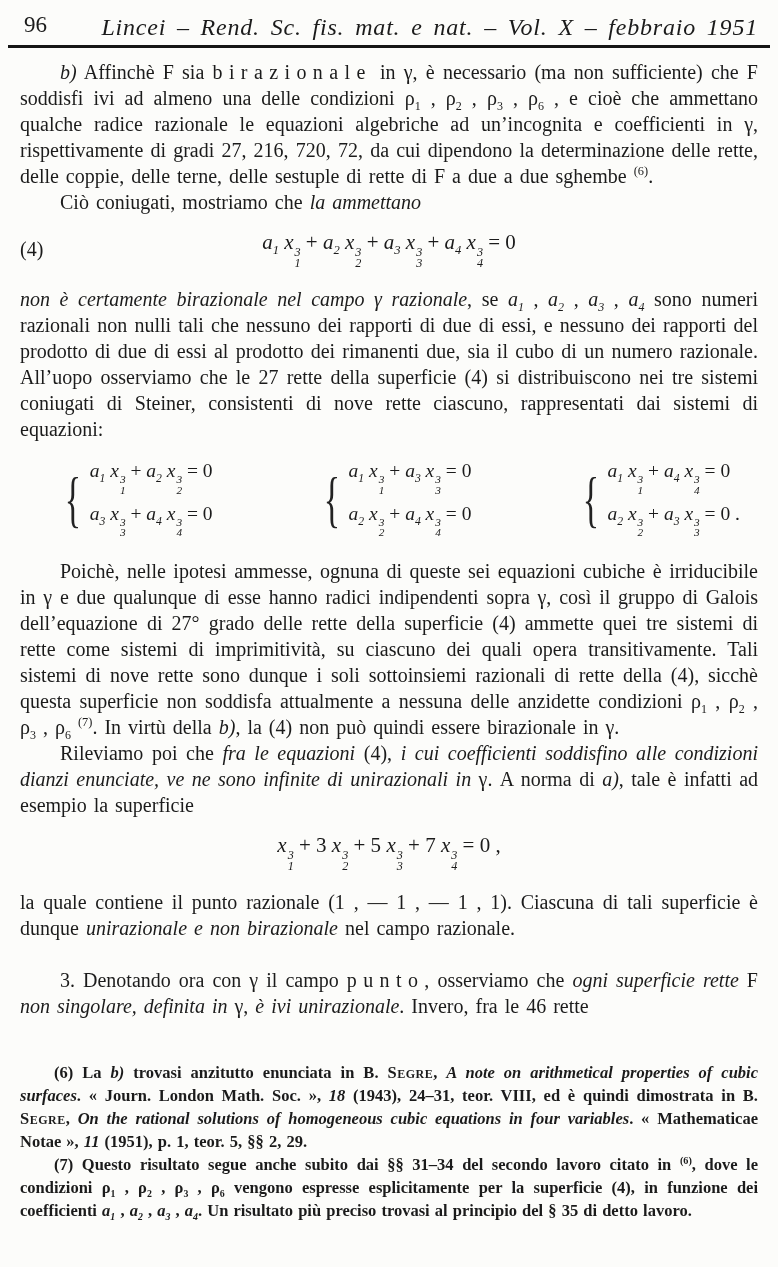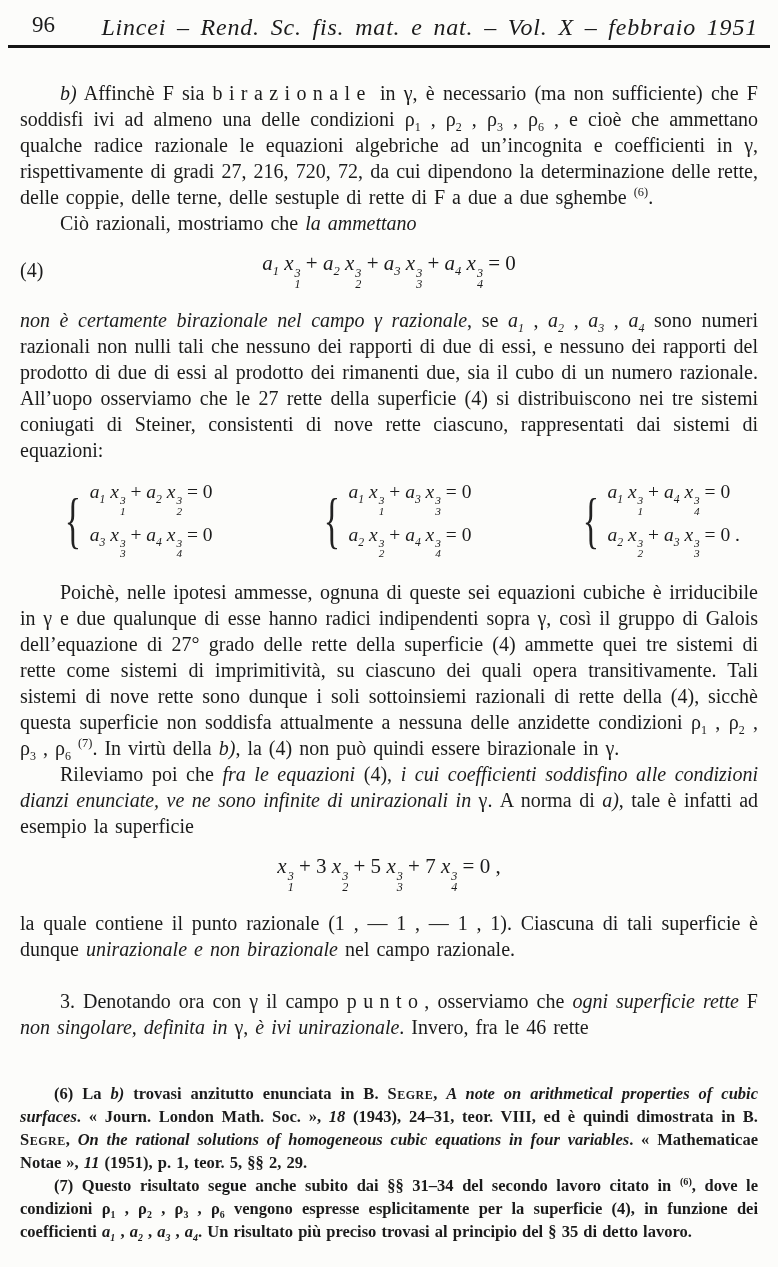--- a/index.html
+++ b/index.html
@@ -7,29 +7,29 @@
     width: 778px; height: 1267px;
     background: #fcfcfa;
     color: #1b1b1b;
     font-family: "Liberation Serif", "DejaVu Serif", serif;
     overflow: hidden;
   }
   .page { box-sizing: border-box; width: 778px; height: 1267px; padding: 10px 20px 0 20px; }
 
   
   .hdr { position: relative; height: 32px; }
-  .pagenum { font-size: 23px; position: absolute; left: 12px; top: 2px; }
+  .pagenum { font-size: 23px; position: absolute; left: 4px; top: 2px; }
   .hdrtitle {
     position: absolute; left: 0; right: 0; top: 4px;
     text-align: right; font-size: 24px; letter-spacing: 0.8px; word-spacing: 4px; font-style: italic;
   }
   .rule { border-top: 3px solid #151515; margin: 3px -12px 0 -12px; }
 
   
-  .bodytext { margin-top: 32px; }
+  .bodytext { margin-top: 11px; }
   p.main {
     font-size: 20px; line-height: 26px; margin: 0;
     text-align: justify; word-spacing: 2px;
   }
   .ind { text-indent: 40px; }
   .sec3 { margin-top: 26px !important; }
 
   
   .f-i { font-style: italic; }
   .f-sp { letter-spacing: 0.32em; }
@@ -79,21 +79,21 @@
   <div class="hdr">
     <span class="pagenum">96</span>
     <span class="hdrtitle">Lincei – Rend. Sc. fis. mat. e nat. – Vol. X – febbraio 1951</span>
   </div>
   <div class="rule"></div>
 
   <div class="bodytext">
 
     <p class="main ind"><span class="f-i">b)</span><span> Affinchè F sia </span><span class="f-sp">birazionale</span><span> in γ, è necessario (ma non sufficiente) che F soddisfi ivi ad almeno una delle condizioni </span><span>ρ<sub>1</sub></span><span> , </span><span>ρ<sub>2</sub></span><span> , </span><span>ρ<sub>3</sub></span><span> , </span><span>ρ<sub>6</sub></span><span> , e cioè che ammettano qualche radice razionale le equazioni algebriche ad un’incognita e coefficienti in γ, rispettivamente di gradi 27, 216, 720, 72, da cui dipendono la determinazione delle rette, delle coppie, delle terne, delle sestuple di rette di F a due a due sghembe </span><span class="f-sup">(6)</span><span>.</span></p>
 
-    <p class="main ind"><span>Ciò razionali, mostriamo che </span><span class="f-i">la ammettano</span></p>
+    <p class="main ind"><span>Ciò coniugati, mostriamo che </span><span class="f-i">la ammettano</span></p>
 
     <div class="eqrow">
       <span class="eqlabel">(4)</span>
       <span class="eqbody math"><span class="f-i">a<sub>1</sub></span><span> </span><span class="f-i mv"><span>x</span><span class="scr">
               <span>3</span>
               <span>1</span>
             </span></span><span> + </span><span class="f-i">a<sub>2</sub></span><span> </span><span class="f-i mv"><span>x</span><span class="scr">
               <span>3</span>
               <span>2</span>
             </span></span><span> + </span><span class="f-i">a<sub>3</sub></span><span> </span><span class="f-i mv"><span>x</span><span class="scr">

